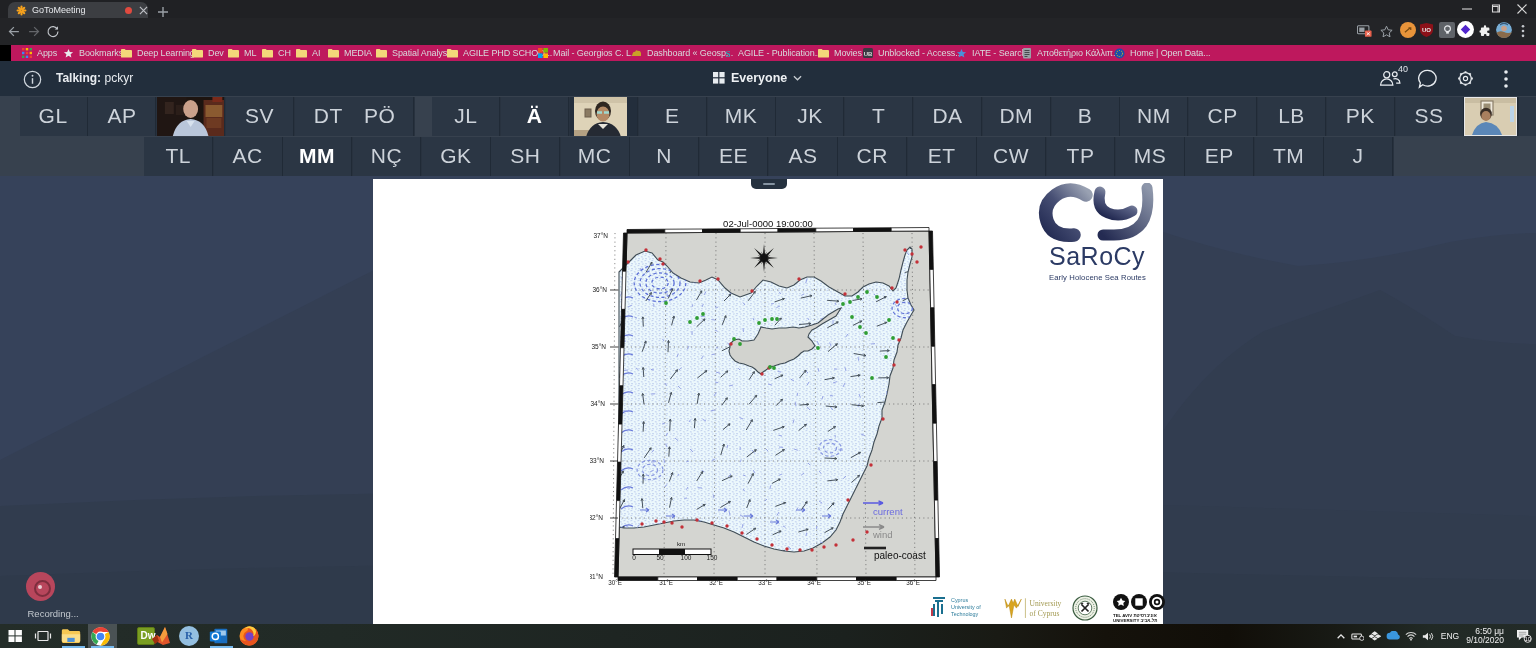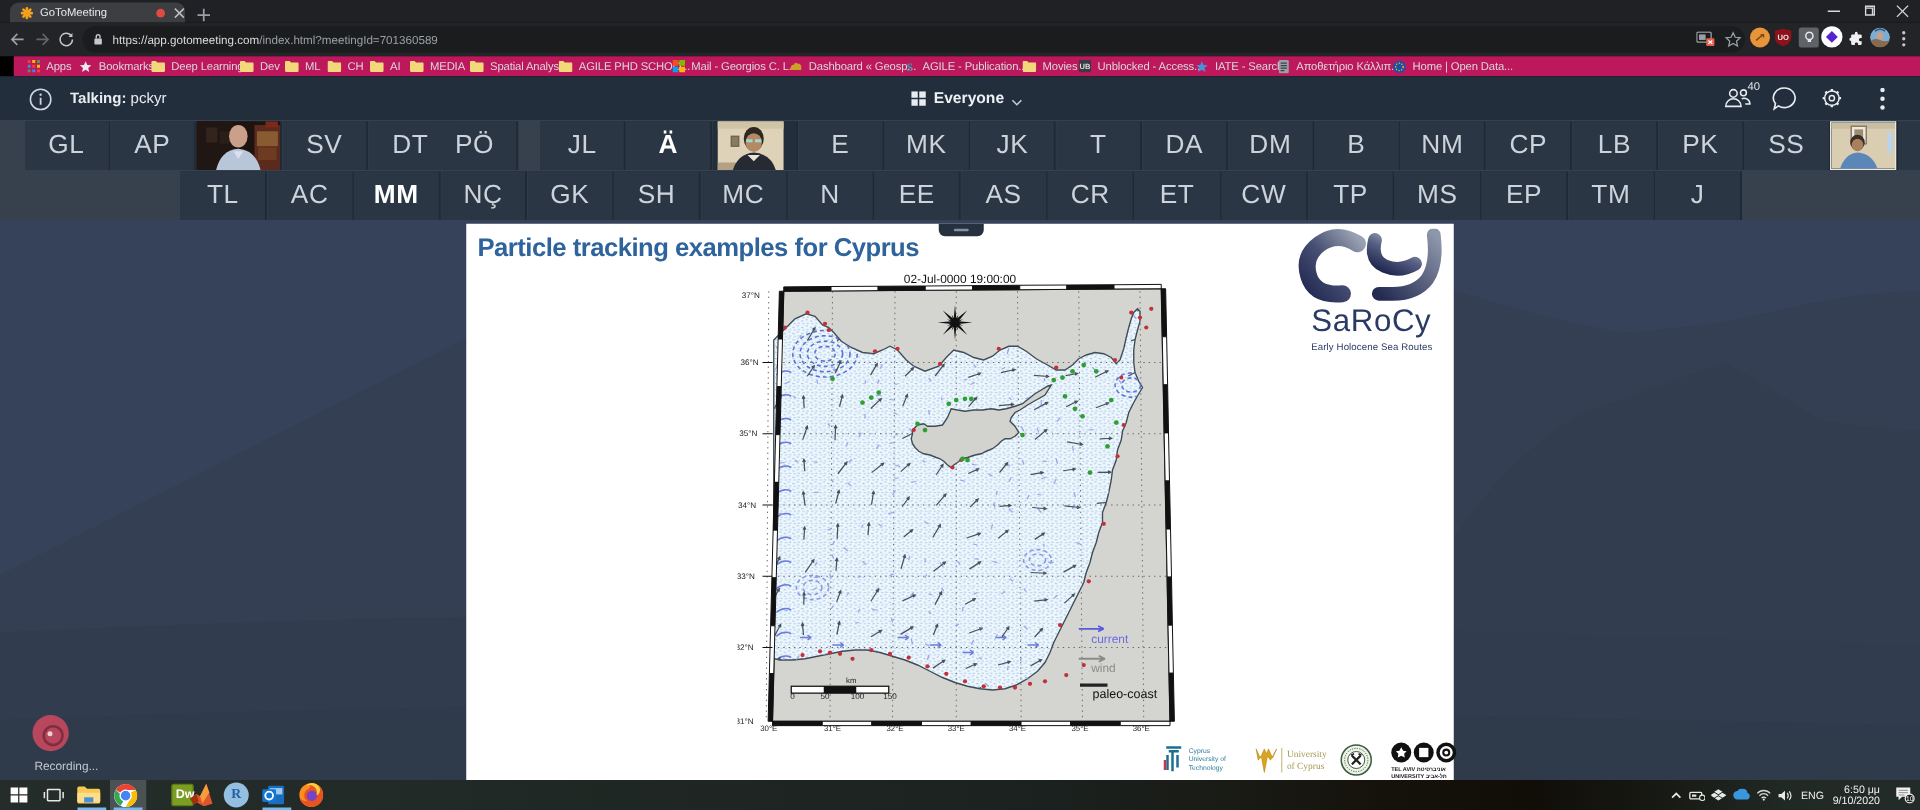--- a/index.html
+++ b/index.html
@@ -12,21 +12,21 @@
 .omni{position:absolute;left:66px;top:3px;width:1330px;height:21px;background:#1b1c1e;border-radius:11px;display:flex;align-items:center}
 .url{font-size:9.3px;color:#9aa0a6;letter-spacing:0px}
 .url b{color:#dadce0;font-weight:400}
 .ext{position:absolute;top:4px;width:16px;height:16px}
 .bookmarks{position:absolute;left:11px;top:45px;width:1536px;height:16px;background:#be185d}
 .bm{position:absolute;top:2px;display:flex;align-items:center;height:12px}
 .bm span{color:#d8dadd;font-size:9px;margin-left:5px;white-space:nowrap;letter-spacing:-0.1px}
 .gtmbar{position:absolute;left:0;top:61px;width:1536px;height:35px;background:#222e3c}
 .talking{position:absolute;left:56px;top:10px;color:#e8ecf0;font-size:12px}
 .talking b{font-weight:700}
-.everyone{position:absolute;left:729px;top:10px;display:flex;align-items:flex-end;gap:6px;color:#eef1f4;font-size:12.5px;font-weight:700}
+.everyone{position:absolute;left:713px;top:10px;display:flex;align-items:center;gap:6px;color:#eef1f4;font-size:12.5px;font-weight:700}
 .gtmicons{position:absolute;left:1379px;top:6px;width:157px;height:30px}
 .gtmicons .cnt{color:#dfe4e9;font-size:9px}
 .prow1{position:absolute;left:0;top:96px;width:1536px;height:40px;background:#37414e}
 .prow2{position:absolute;left:0;top:136px;width:1536px;height:40px;background:#37414e}
 .tile{position:absolute;top:0.5px;height:39px;background:#2b3644;display:flex;align-items:center;justify-content:center;box-shadow:1.6px 0 0 #202a36}
 .tile2{position:absolute;top:0.5px;height:39px;background:#2b3644;display:flex;align-items:center;justify-content:center;box-shadow:1.6px 0 0 #202a36}
 .tile span,.tile2 span{color:#cdd3da;font-size:21px;font-weight:300;letter-spacing:0.5px}
 .viewer{position:absolute;left:0;top:176px;width:1536px;height:448px;overflow:hidden}
 .slide{position:absolute;left:373px;top:3px;width:790px;height:445px;background:#fff}
 .slidetitle{position:absolute;left:9px;top:8px;font-size:20.5px;font-weight:700;color:#2e639c;letter-spacing:-0.4px}
@@ -81,27 +81,20 @@
 <svg width="15" height="15" viewBox="0 0 24 24" style="position:absolute;left:7px;top:6px">
         <path d="M19,12 H5 M11,5 L4,12 l7,7" stroke="#9aa0a6" stroke-width="2" fill="none"></path>
       </svg>
 <svg width="15" height="15" viewBox="0 0 24 24" style="position:absolute;left:26px;top:6px">
         <path d="M5,12 H19 M13,5 l7,7 -7,7" stroke="#64666a" stroke-width="2" fill="none"></path>
       </svg>
 <svg width="14" height="14" viewBox="0 0 24 24" style="position:absolute;left:46px;top:6px">
         <path d="M19.5,9 A8.5,8.5 0 1,0 20.5,13" stroke="#c4c7cc" stroke-width="2" fill="none"></path>
         <path d="M20.5,4 v5.5 h-5.5" fill="#c4c7cc"></path>
       </svg>
-<div class="omni">
-<svg width="9" height="11" viewBox="0 0 12 14" style="margin:0 7px 0 8px">
-          <rect x="2" y="6" width="8" height="6.5" rx="1" fill="#c4c7cc"></rect>
-          <path d="M4,6 V4 a2,2 0 0,1 4,0 v2" stroke="#c4c7cc" stroke-width="1.5" fill="none"></path>
-        </svg>
-<span class="url"><b>https://app.gotomeeting.com</b><span>/index.html?meetingId=701360589</span></span>
-</div>
 <svg width="15" height="13" viewBox="0 0 17 14" style="position:absolute;left:1357px;top:7px">
         <rect x="0.5" y="0.5" width="13" height="9" rx="1" fill="none" stroke="#9aa0a6" stroke-width="1.2"></rect>
         <rect x="2.5" y="2.5" width="6" height="5" fill="#9aa0a6"></rect>
         <rect x="9" y="6" width="7.5" height="7" rx="1" fill="#e8604c"></rect>
         <path d="M11,8 l3.5,3 M14.5,8 l-3.5,3" stroke="#fff" stroke-width="1"></path>
       </svg>
 <svg width="15" height="15" viewBox="0 0 24 24" style="position:absolute;left:1379px;top:6px">
         <path d="M12 3.5l2.7 5.8 6.3.7-4.7 4.3 1.3 6.2-5.6-3.2-5.6 3.2 1.3-6.2-4.7-4.3 6.3-.7z" fill="none" stroke="#9aa0a6" stroke-width="1.6"></path>
       </svg>
 <div class="ext" style="left:1400px;background:#e8943a;border-radius:50%"><svg width="9" height="9" viewBox="0 0 10 10" style="margin:3.5px">
@@ -472,21 +465,20 @@
   </div>
 <div class="viewer">
     <svg width="1536" height="448" viewBox="0 0 1536 448" style="position:absolute;left:0;top:0" preserveAspectRatio="none">
 <rect width="1536" height="448" fill="#36425a"></rect>
 <path d="M0,284 L374,94 Q700,48 1160,55 Q1230,78 1298,90 Q1370,86 1450,66 Q1500,57 1536,57 V448 H0 Z" fill="#343f54"></path>
 <path d="M1080,448 Q1140,230 1264,155 Q1353,124 1380,114 Q1410,130 1455,160 Q1500,168 1536,168 V448 Z" fill="#323d50"></path>
 <path d="M0,330 Q400,310 800,318 Q1200,330 1536,340 V448 H0 Z" fill="#313c4e"></path>
 <path d="M0,400 Q500,380 1000,392 Q1300,400 1536,404 V448 H0 Z" fill="#2f3a4b"></path>
 </svg>
 <div class="slide">
-<div class="slidetitle">Particle tracking examples for Cyprus</div>
 <div class="maptitle">02-Jul-0000 19:00:00</div>
 <svg width="130" height="105" viewBox="0 0 130 105" style="position:absolute;left:657px;top:4px">
 <defs>
 <linearGradient id="lgc" x1="0" y1="1" x2="1" y2="0">
 <stop offset="0" stop-color="#222a52"></stop>
             <stop offset="0.5" stop-color="#474f74"></stop>
             <stop offset="1" stop-color="#99a1b2"></stop>
 </linearGradient>
 <linearGradient id="lgy" x1="0.8" y1="0" x2="0.1" y2="1">
 <stop offset="0" stop-color="#a2aaba"></stop>

